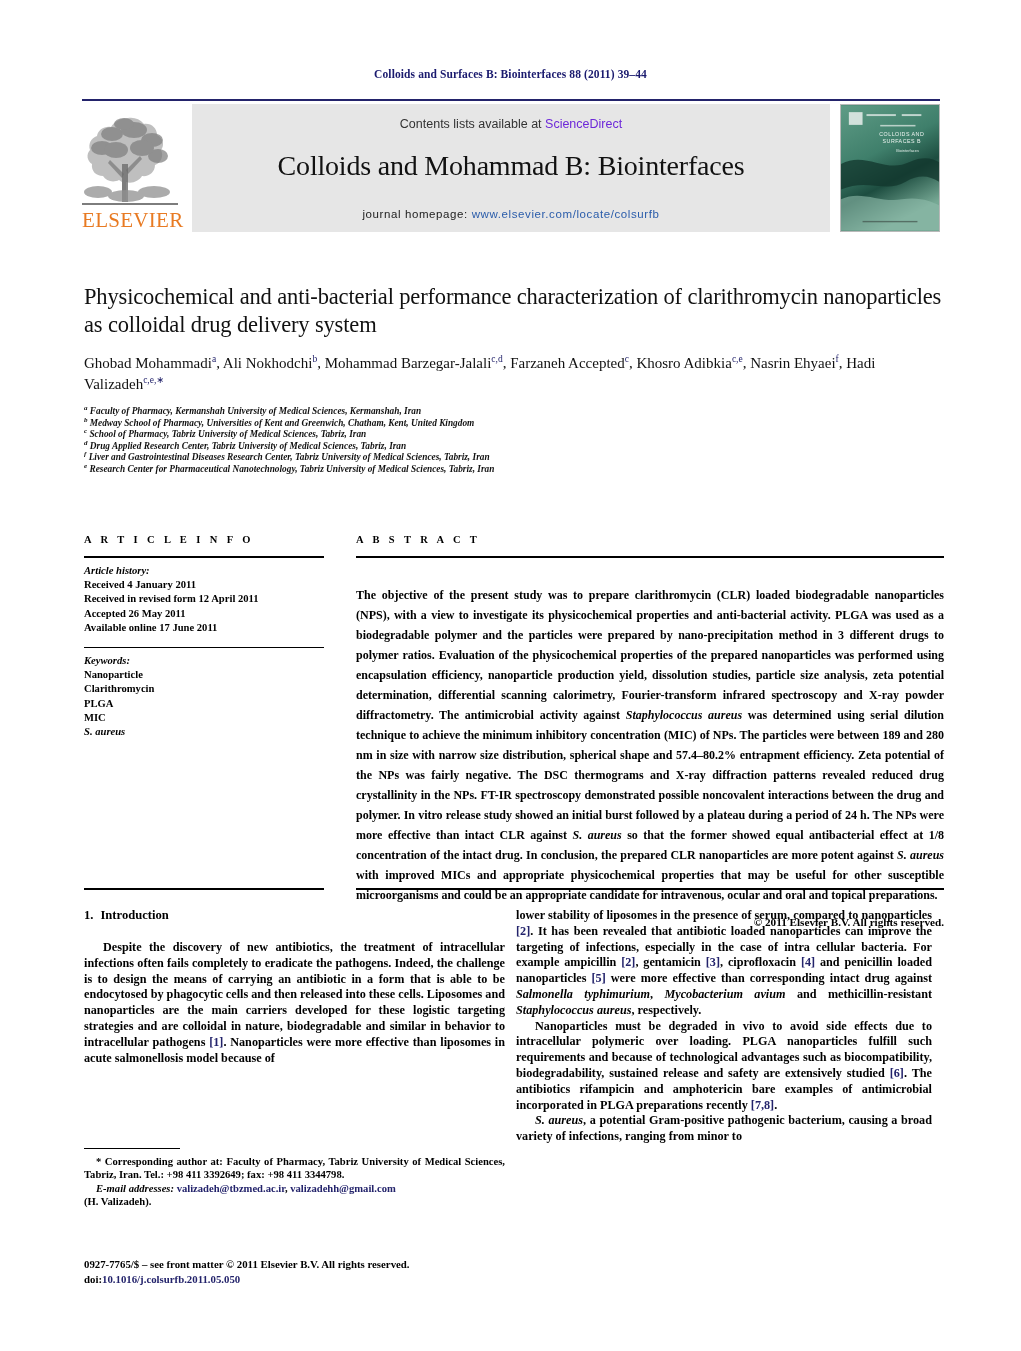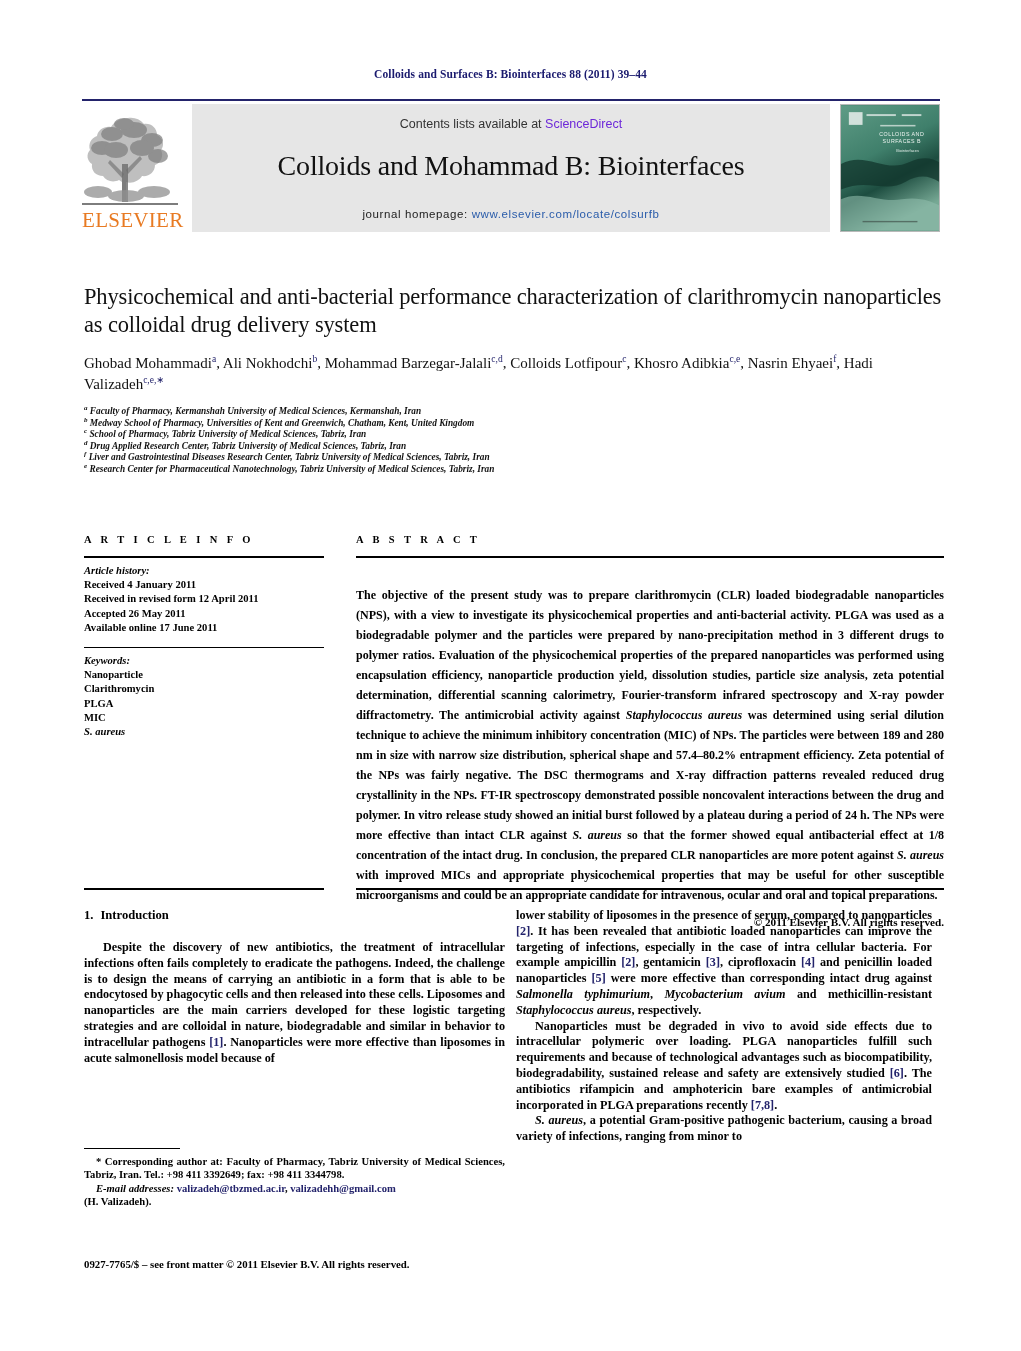--- a/index.html
+++ b/index.html
@@ -368,21 +368,21 @@
           <text x="68" y="48" font-family="Liberation Sans, sans-serif" font-size="4" fill="#dbe8e3" text-anchor="middle">Biointerfaces</text>
           <rect x="22" y="118" width="56" height="1.4" fill="#41534c" opacity="0.7"></rect>
         </svg>
       </div>
 
     </div>
   </div>
 
   <div class="title-block">
     <div class="art-title">Physicochemical and anti-bacterial performance characterization of clarithromycin nanoparticles as colloidal drug delivery system</div>
-    <div class="authors"><span>Ghobad Mohammadi</span><sup>a</sup>, <span>Ali Nokhodchi</span><sup>b</sup>, <span>Mohammad Barzegar-Jalali</span><sup>c,d</sup>, <span>Colloids Lotfipour</span><sup>c</sup>, <span>Khosro Adibkia</span><sup>c,e</sup>, <span>Nasrin Ehyaei</span><sup>f</sup>, <span>Hadi Valizadeh</span><sup>c,e,∗</sup></div>
+    <div class="authors"><span>Ghobad Mohammadi</span><sup>a</sup>, <span>Ali Nokhodchi</span><sup>b</sup>, <span>Mohammad Barzegar-Jalali</span><sup>c,d</sup>, <span>Farzaneh Accepted</span><sup>c</sup>, <span>Khosro Adibkia</span><sup>c,e</sup>, <span>Nasrin Ehyaei</span><sup>f</sup>, <span>Hadi Valizadeh</span><sup>c,e,∗</sup></div>
     <div class="affils">
         <div class="affil"><sup>a</sup><span> Faculty of Pharmacy, Kermanshah University of Medical Sciences, Kermanshah, Iran</span></div>
         <div class="affil"><sup>b</sup><span> Medway School of Pharmacy, Universities of Kent and Greenwich, Chatham, Kent, United Kingdom</span></div>
         <div class="affil"><sup>c</sup><span> School of Pharmacy, Tabriz University of Medical Sciences, Tabriz, Iran</span></div>
         <div class="affil"><sup>d</sup><span> Drug Applied Research Center, Tabriz University of Medical Sciences, Tabriz, Iran</span></div>
         <div class="affil"><sup>f</sup><span> Liver and Gastrointestinal Diseases Research Center, Tabriz University of Medical Sciences, Tabriz, Iran</span></div>
         <div class="affil"><sup>e</sup><span> Research Center for Pharmaceutical Nanotechnology, Tabriz University of Medical Sciences, Tabriz, Iran</span></div>
       </div>
   </div>
 
@@ -441,15 +441,18 @@
     <p class="fn indent">* Corresponding author at: Faculty of Pharmacy, Tabriz University of Medical Sciences, Tabriz, Iran. Tel.: +98 411 3392649; fax: +98 411 3344798.</p>
     <p class="fn indent">
       <i>E-mail addresses:</i>
       <span class="mail">valizadeh@tbzmed.ac.ir</span><span>, </span><span class="mail">valizadehh@gmail.com</span>
     </p>
     <p class="fn">(H. Valizadeh).</p>
   </div>
 
   <div class="imprint">
     <div>0927-7765/$ – see front matter © 2011 Elsevier B.V. All rights reserved.</div>
+    <div>
+      <span>doi:</span><span class="doi">10.1016/j.colsurfb.2011.05.050</span>
+    </div>
   </div>
 
 </div>
 
 </body></html>

